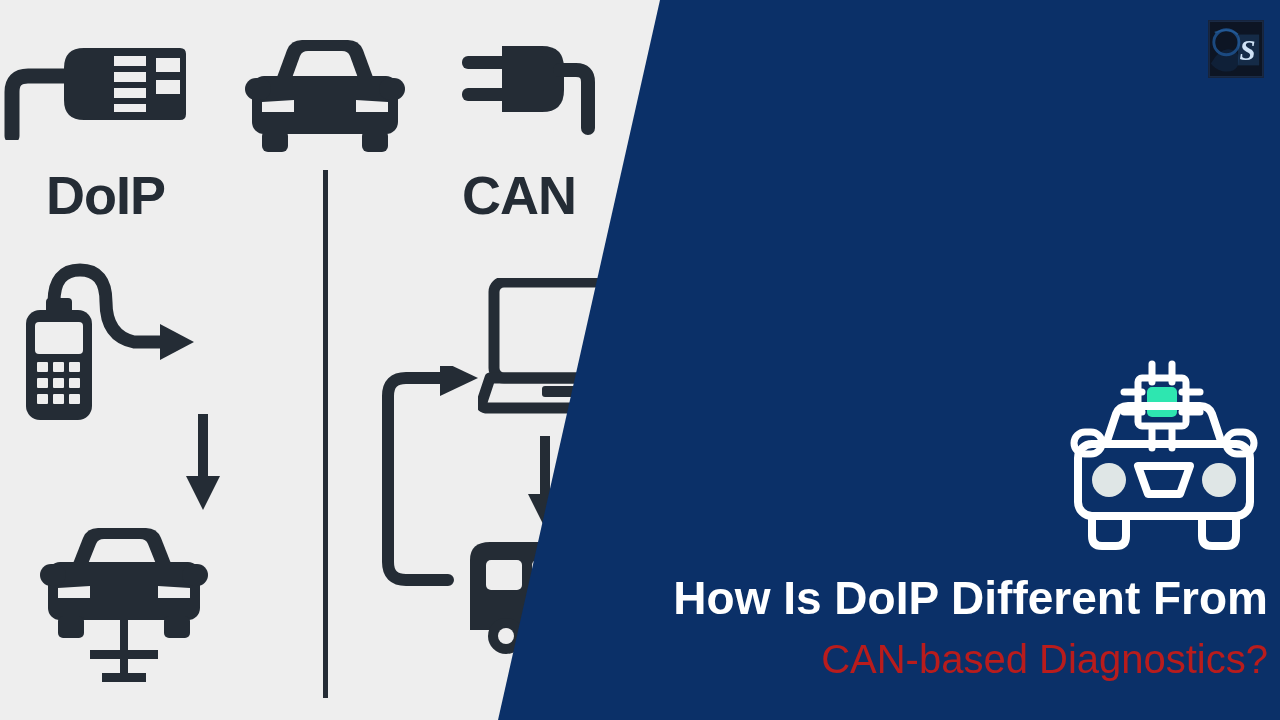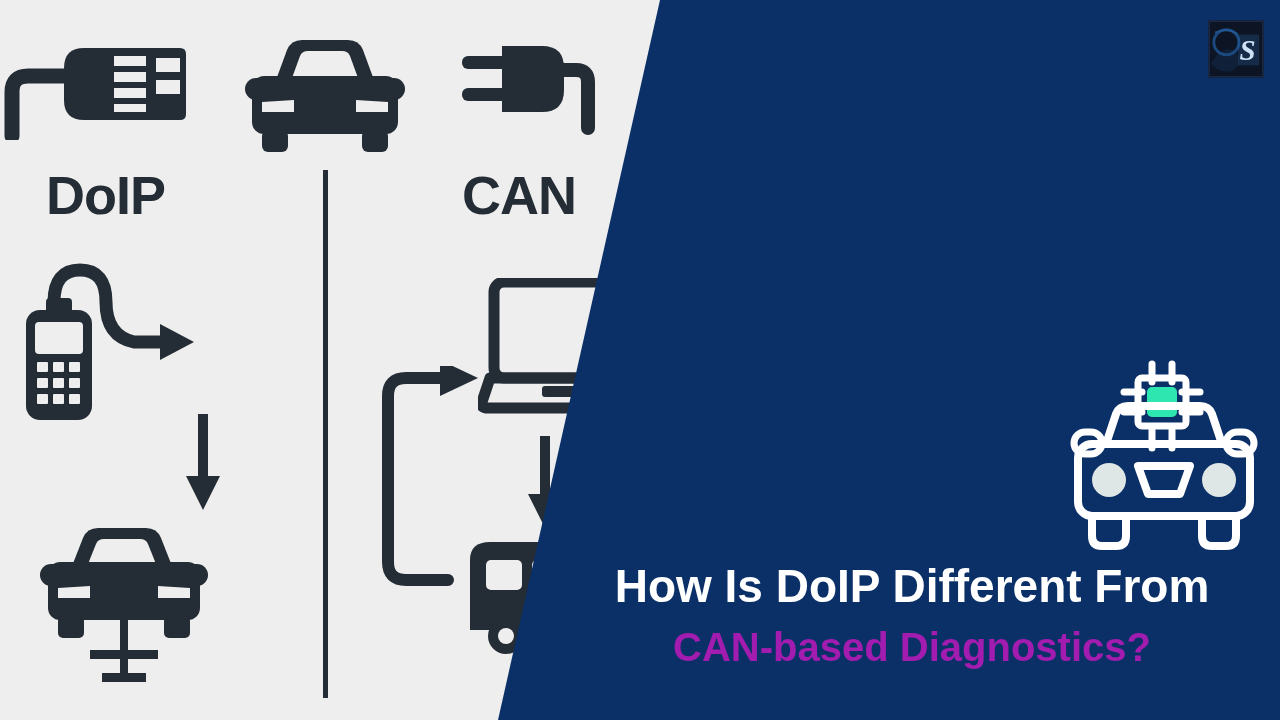--- a/index.html
+++ b/index.html
@@ -60,39 +60,39 @@
     top: 170px;
     width: 5px;
     height: 528px;
     background: #242c35;
   }
 
   
   #title-block {
     position: absolute;
     left: 556px;
-    top: 562px;
+    top: 574px;
     width: 712px;
-    text-align: center;
+    text-align: right;
   }
   #title-line1 {
     display: block;
     font-size: 46px;
     font-weight: 800;
     color: #ffffff;
     letter-spacing: 0px;
     line-height: 1.08;
     white-space: nowrap;
   }
   #title-line2 {
     display: block;
     margin-top: 14px;
     font-size: 40px;
-    font-weight: 700;
-    color: #a21caf;
+    font-weight: 400;
+    color: #b91c1c;
     letter-spacing: 0px;
     line-height: 1.08;
     white-space: nowrap;
   }
 
   
   #logo {
     position: absolute;
     left: 1208px;
     top: 20px;

